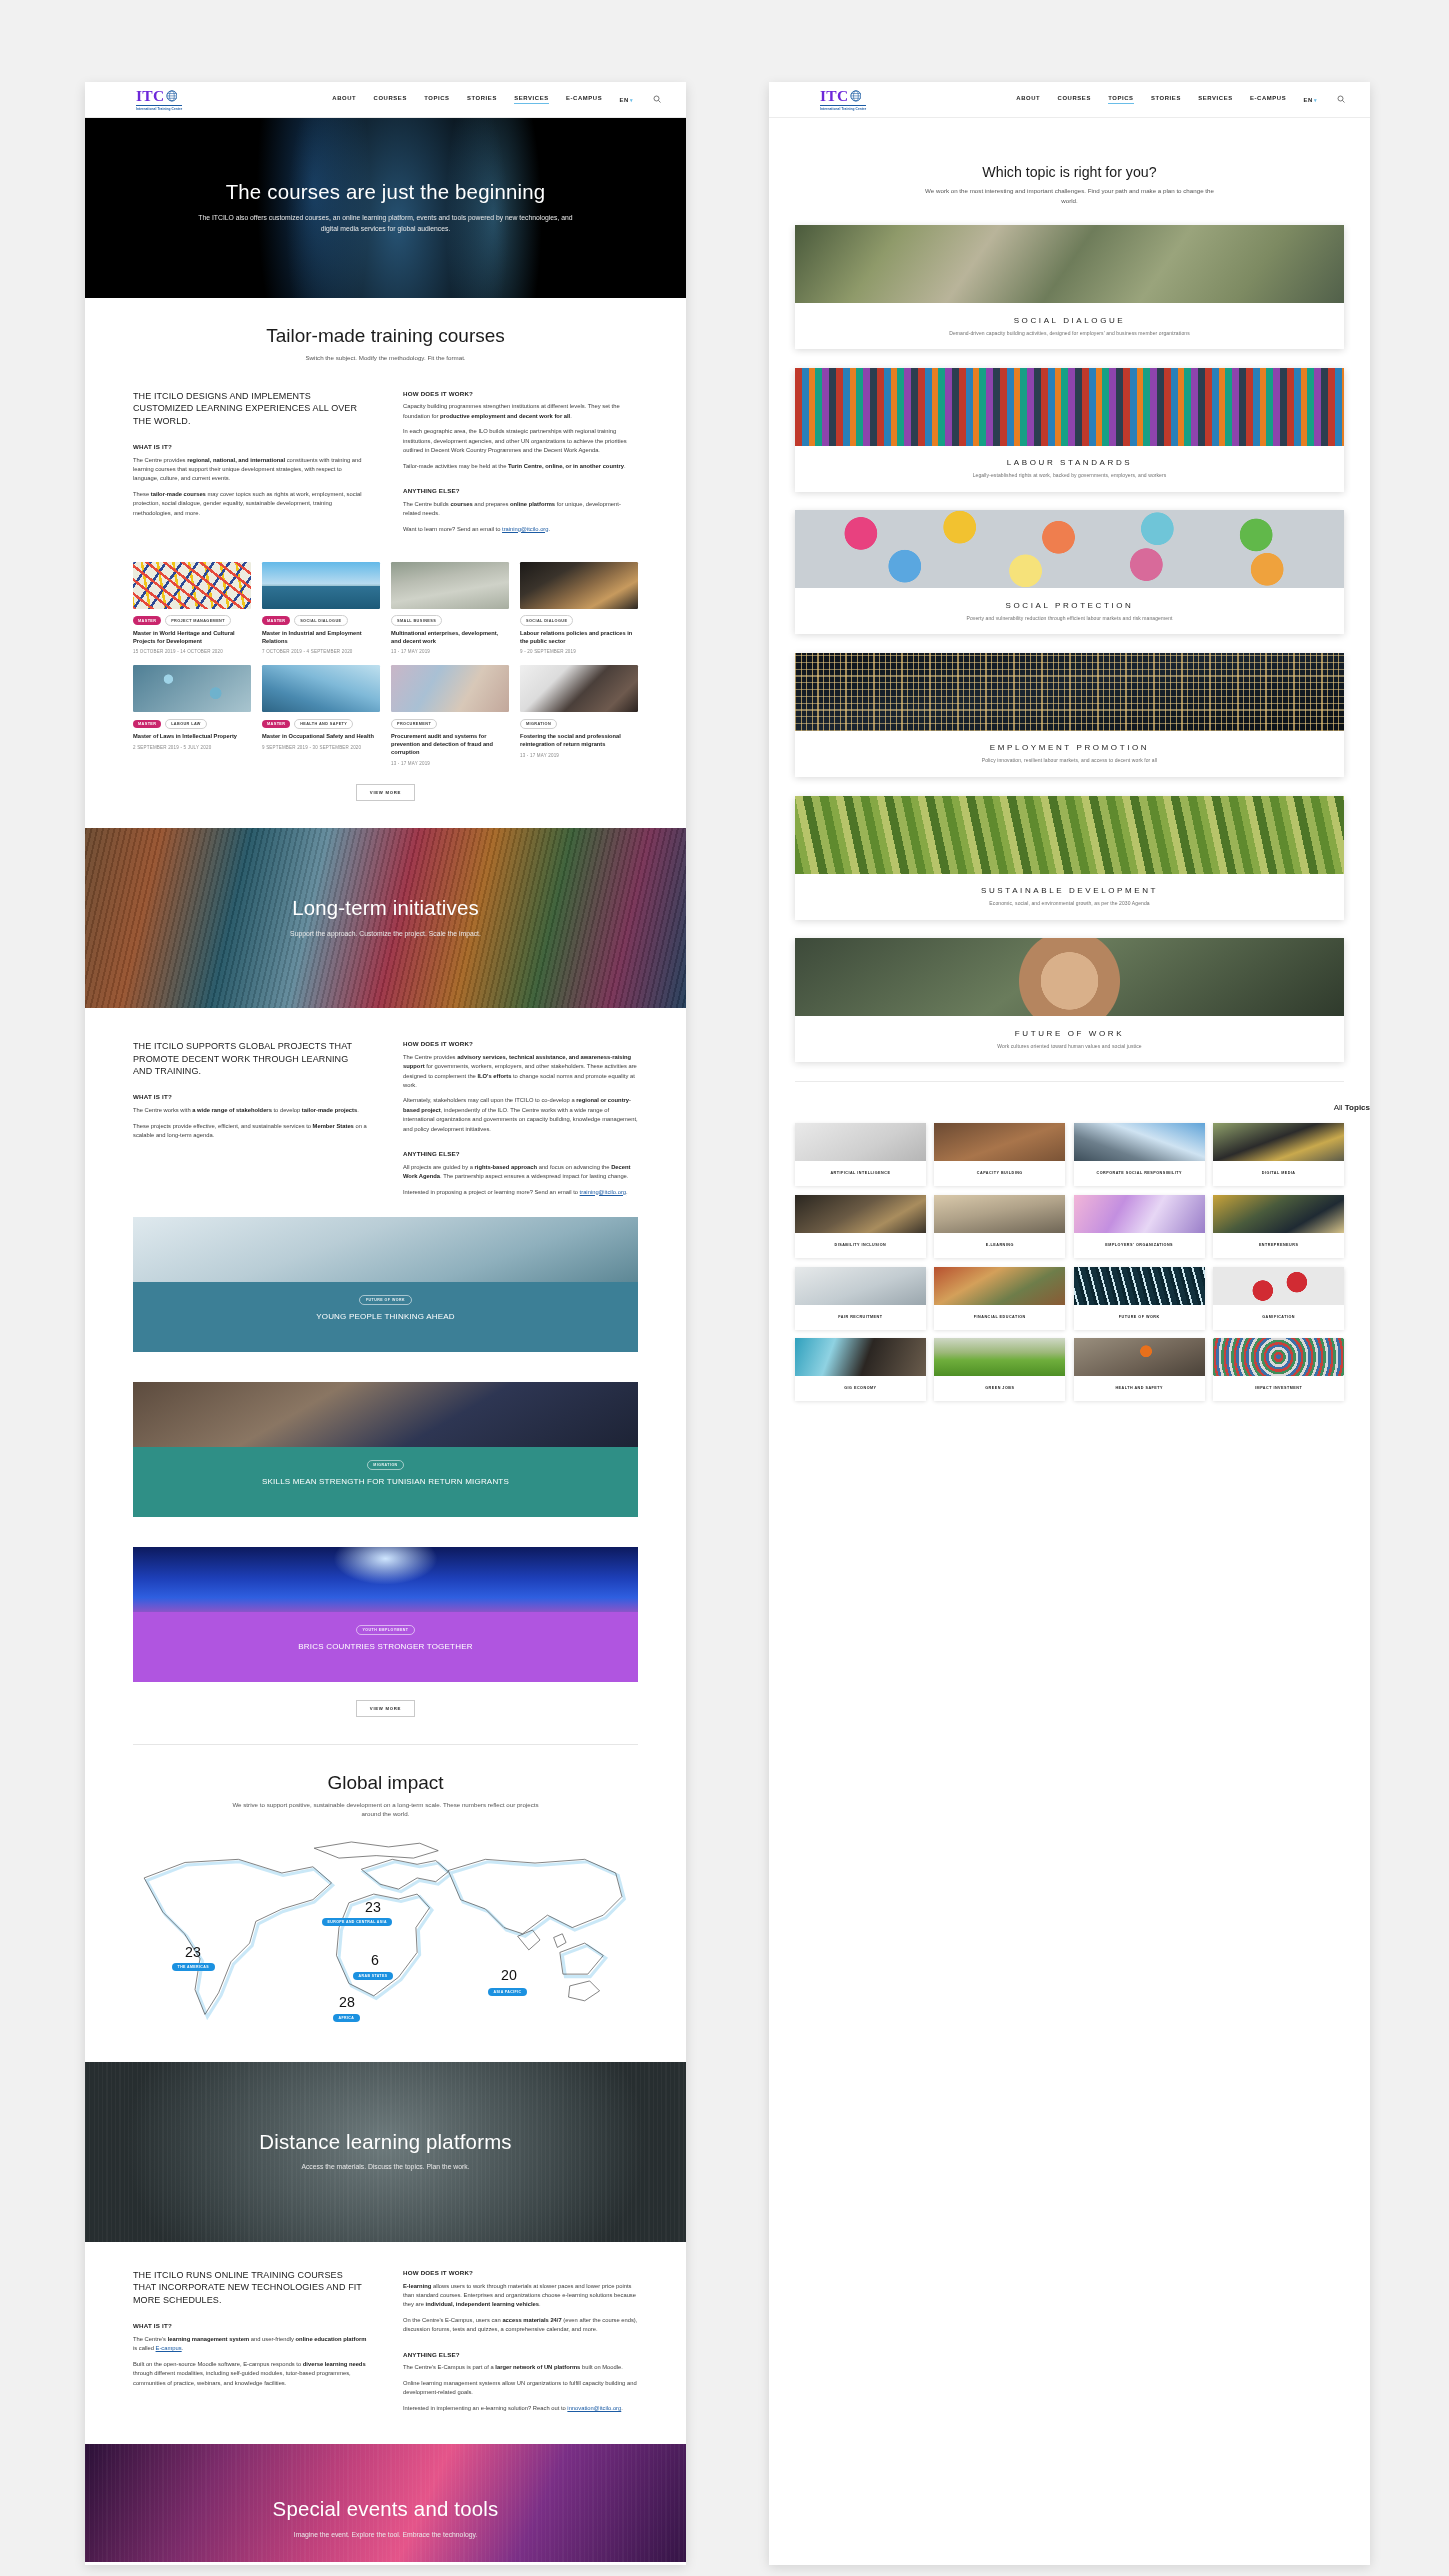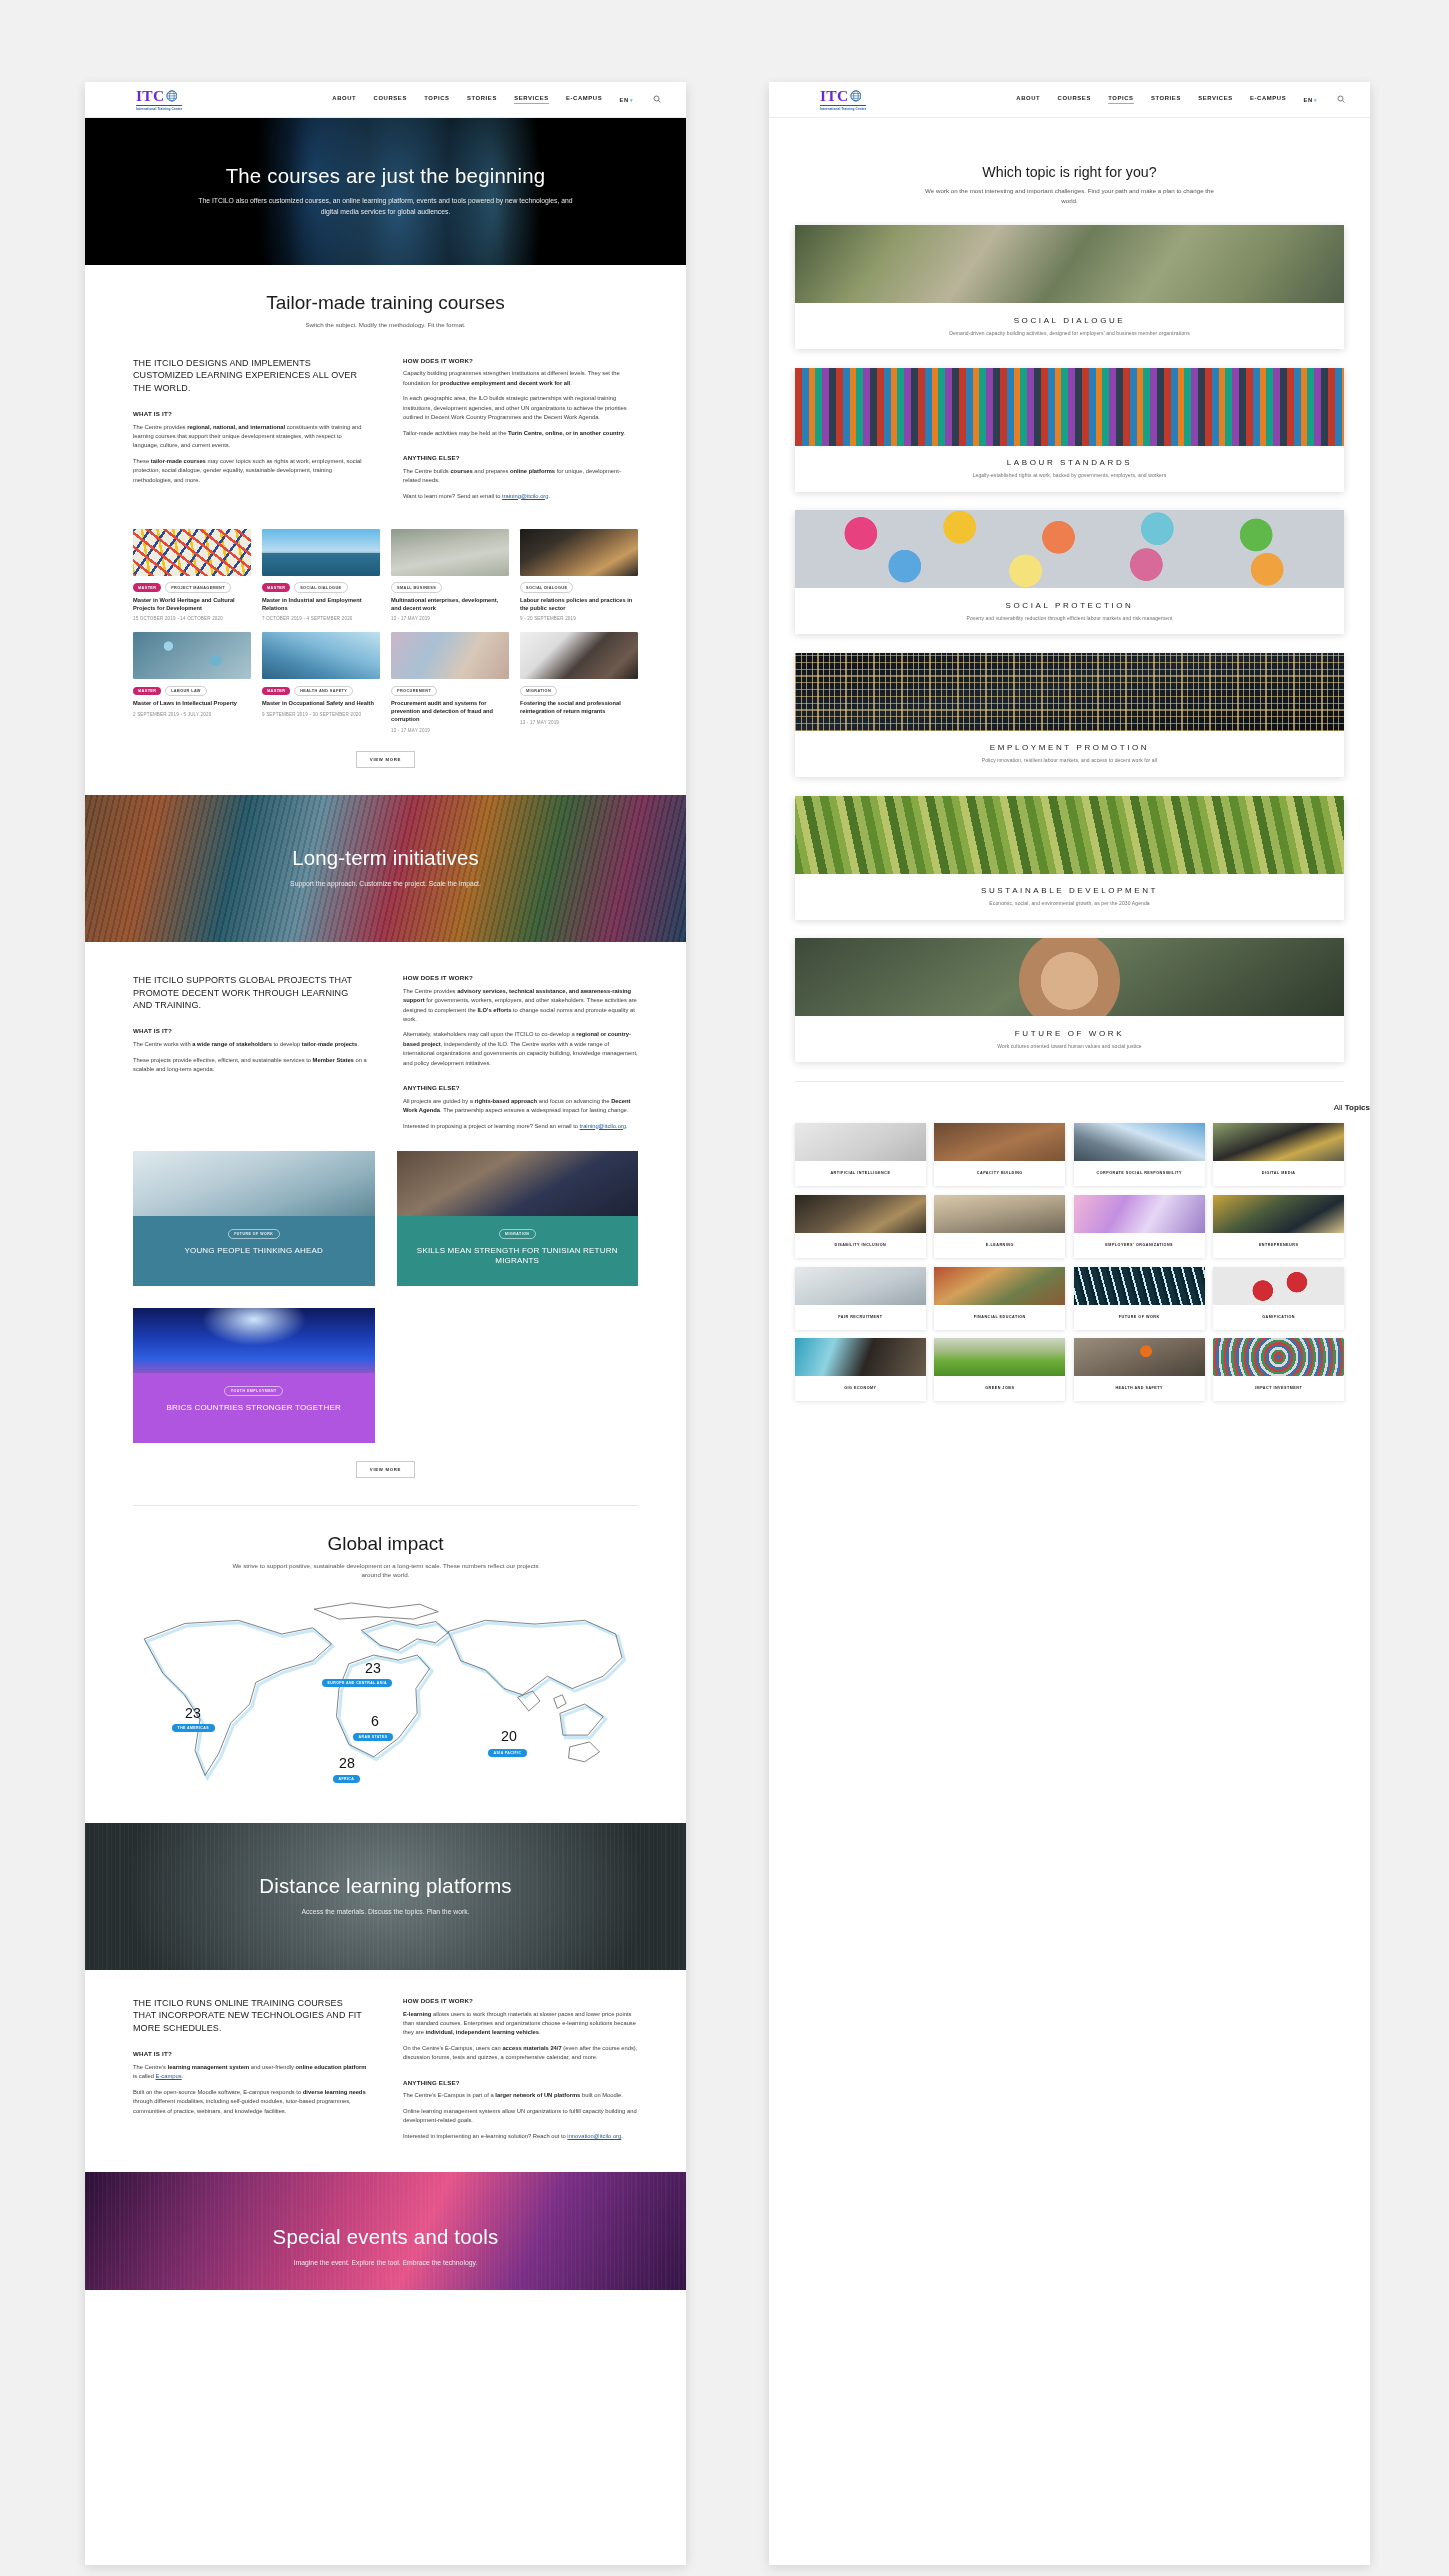--- a/index.html
+++ b/index.html
@@ -28,21 +28,21 @@
   .navlinks { margin-left:auto; display:flex; align-items:center; gap:17.3px; }
   .navlink { font-size:5.9px; font-weight:700; letter-spacing:0.6px; color:#222;
              text-transform:uppercase; padding-bottom:3.7px; position:relative; cursor:pointer;}
   .navlink.active::after { content:""; position:absolute; left:0; right:0; bottom:0;
              height:1.2px; background:#69bde8; }
   .navlang { font-size:5.9px; font-weight:700; letter-spacing:0.6px; color:#222; cursor:pointer; }
   .chev { color:#69bde8; font-size:5px; margin-left:1.2px; }
   .searchbtn { margin-left:2.5px; cursor:pointer; }
 
   
-  .hero { position:relative; height:147px; overflow:hidden;
+  .hero { position:relative; height:180px; overflow:hidden;
           display:flex; flex-direction:column; align-items:center; justify-content:center; }
   .hero-bg { position:absolute; inset:0; }
   .hero h1 { position:relative; color:#fff; font-size:20.4px; font-weight:400;
              letter-spacing:0.2px; text-align:center; }
   .hero p { position:relative; color:#e9e9e9; font-size:6.8px; line-height:1.6;
             text-align:center; max-width:384px; margin-top:8.7px; }
   .hero-fiber { background:
       radial-gradient(ellipse 186px 372px at 52% 60%, rgba(70,150,210,.55), transparent 60%),
       radial-gradient(ellipse 87px 310px at 38% 40%, rgba(40,110,180,.45), transparent 65%),
       radial-gradient(ellipse 74px 260px at 68% 55%, rgba(90,180,230,.40), transparent 65%),
@@ -90,21 +90,21 @@
   .course-title { font-size:5.7px; font-weight:700; color:#1b1b1b; line-height:1.38; }
   .course-date { font-size:4.5px; color:#8a8a8a; letter-spacing:0.2px; margin-top:3.7px;
                  text-transform:uppercase; }
 
   .viewmore-wrap { display:flex; justify-content:center; padding:18.6px 0 27px; }
   .viewmore { border:0.6px solid #c9c9c9; background:#fff; font-size:4.3px; font-weight:700;
               letter-spacing:0.7px; color:#2b2b2b; padding:5px 12.4px; cursor:pointer;
               text-transform:uppercase; }
 
   
-  .init-grid { display:grid; grid-template-columns:repeat(2,1fr); gap:22px; padding:13.6px 48px 0; }
+  .init-grid { display:grid; grid-template-columns:repeat(1,1fr); gap:30px; padding:13.6px 48px 0; }
   .init-card { position:relative; height:135px; overflow:hidden; cursor:pointer; }
   .init-img { height:65px; }
   .init-body { position:absolute; left:0; right:0; bottom:0; top:62px;
                padding:13.6px 10px 0; text-align:center; }
   .init-tag { display:inline-block; font-size:3.5px; font-weight:700; letter-spacing:0.5px;
               color:rgba(255,255,255,.9); border:0.6px solid rgba(255,255,255,.55);
               border-radius:5.6px; padding:1.9px 5.6px; text-transform:uppercase; }
   .init-title { color:#fff; font-size:8px; font-weight:400; letter-spacing:0.2px;
                 line-height:1.28; margin-top:6.8px; text-transform:uppercase; }
   .bg-teal   { background:#3c7f96; }

